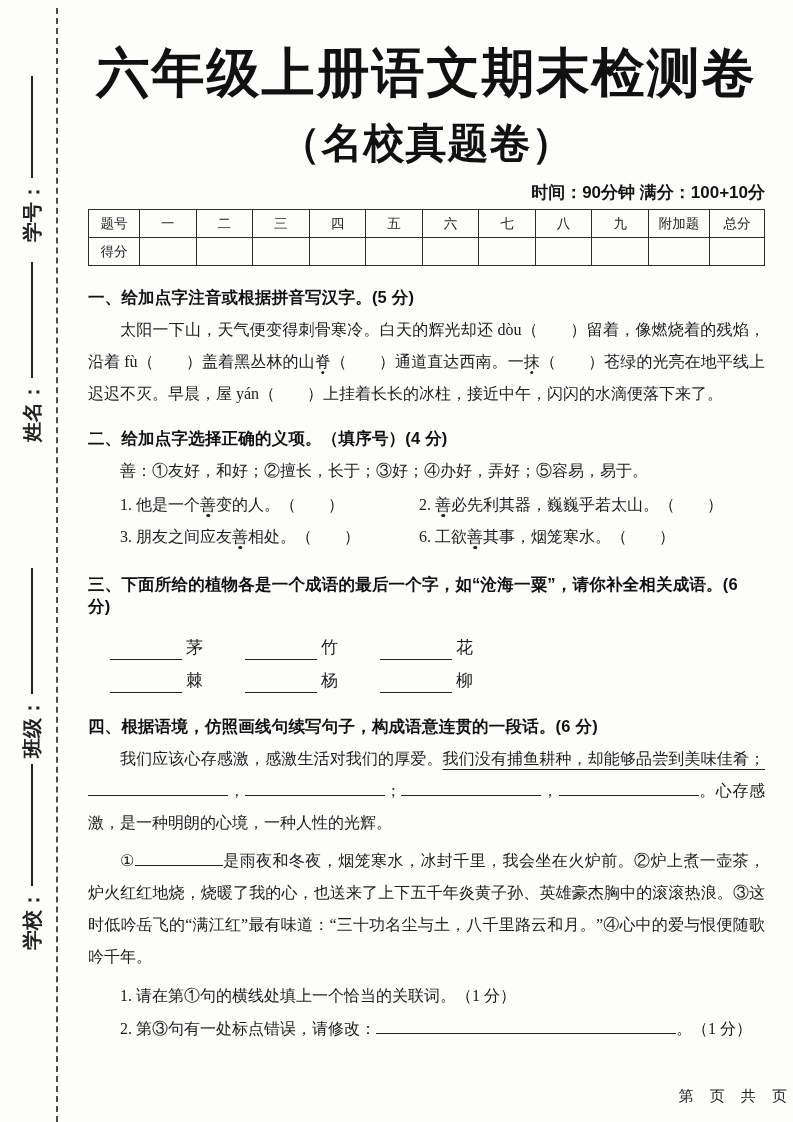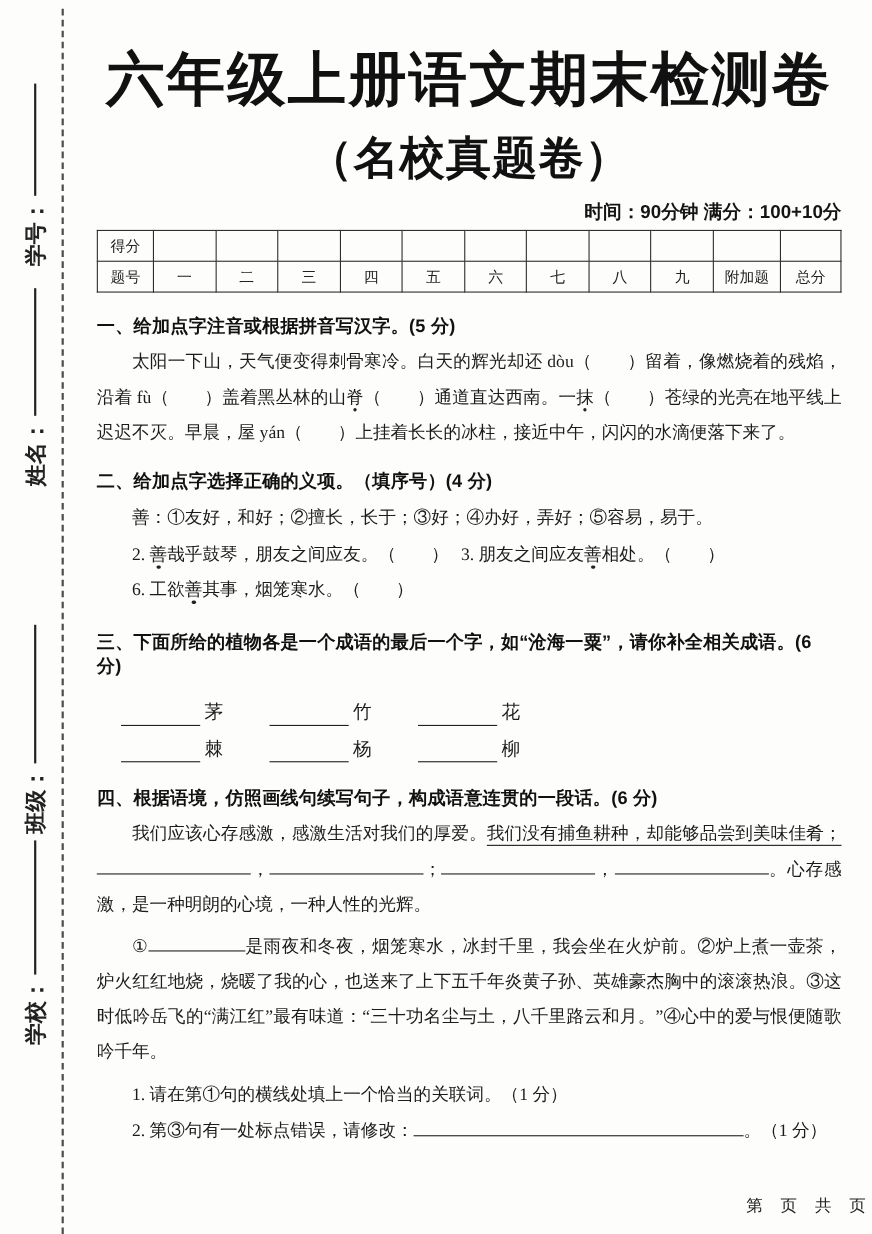--- a/index.html
+++ b/index.html
@@ -98,57 +98,58 @@
 
 <div class="main">
 
   <div class="title">六年级上册语文期末检测卷</div>
   <div class="subtitle">（名校真题卷）</div>
   <div class="meta">时间：90分钟  满分：100+10分</div>
 
   <table class="score">
     <tbody>
         <tr>
+      <td>题号</td>
+      <td>一</td>
+      <td>二</td>
+      <td>三</td>
+      <td>四</td>
+      <td>五</td>
+      <td>六</td>
+      <td>七</td>
+      <td>八</td>
+      <td>九</td>
+      <td>附加题</td>
+      <td>总分</td>
+    </tr>
+    <tr>
       <td>得分</td>
       <td></td>
       <td></td>
       <td></td>
       <td></td>
       <td></td>
       <td></td>
       <td></td>
       <td></td>
       <td></td>
       <td></td>
       <td></td>
     </tr>
-    <tr>
-      <td>题号</td>
-      <td>一</td>
-      <td>二</td>
-      <td>三</td>
-      <td>四</td>
-      <td>五</td>
-      <td>六</td>
-      <td>七</td>
-      <td>八</td>
-      <td>九</td>
-      <td>附加题</td>
-      <td>总分</td>
-    </tr>
   </tbody>
     </table>
 
   <div class="sec-heading mt20">一、给加点字注音或根据拼音写汉字。(5 分)</div>
   <p class="body"><span>太阳一下山，天气便变得刺骨寒冷。白天的辉光却还 dòu（　　）留着，像燃烧着的残焰，沿着 fù（　　）盖着黑丛林的山</span><span class="dot-char">脊</span><span>（　　）通道直达西南。一</span><span class="dot-char">抹</span><span>（　　）苍绿的光亮在地平线上迟迟不灭。早晨，屋 yán（　　）上挂着长长的冰柱，接近中午，闪闪的水滴便落下来了。</span></p>
 
   <div class="sec-heading mt16">二、给加点字选择正确的义项。（填序号）(4 分)</div>
   <p class="body noindent">善：①友好，和好；②擅长，长于；③好；④办好，弄好；⑤容易，易于。</p>
   <div class="s2-grid">
-    <div><span>2. </span><span class="dot-char">善</span><span>哉乎鼓琴，朋友之间应友。（　　）</span></div>
+    <div><span>1. 他是一个</span><span class="dot-char">善</span><span>变的人。（　　）</span></div>
+    <div><span>2. </span><span class="dot-char">善</span><span>必先利其器，巍巍乎若太山。（　　）</span></div>
     <div><span>3. 朋友之间应友</span><span class="dot-char">善</span><span>相处。（　　）</span></div>
     <div><span>6. 工欲</span><span class="dot-char">善</span><span>其事，烟笼寒水。（　　）</span></div>
   </div>
 
   <div class="sec-heading mt20">三、下面所给的植物各是一个成语的最后一个字，如“沧海一粟”，请你补全相关成语。(6 分)</div>
   <div class="s3-rows">
     <div class="s3-row">
       <span class="s3-item">
           <span class="blank w72"></span>
           <span>茅</span>

